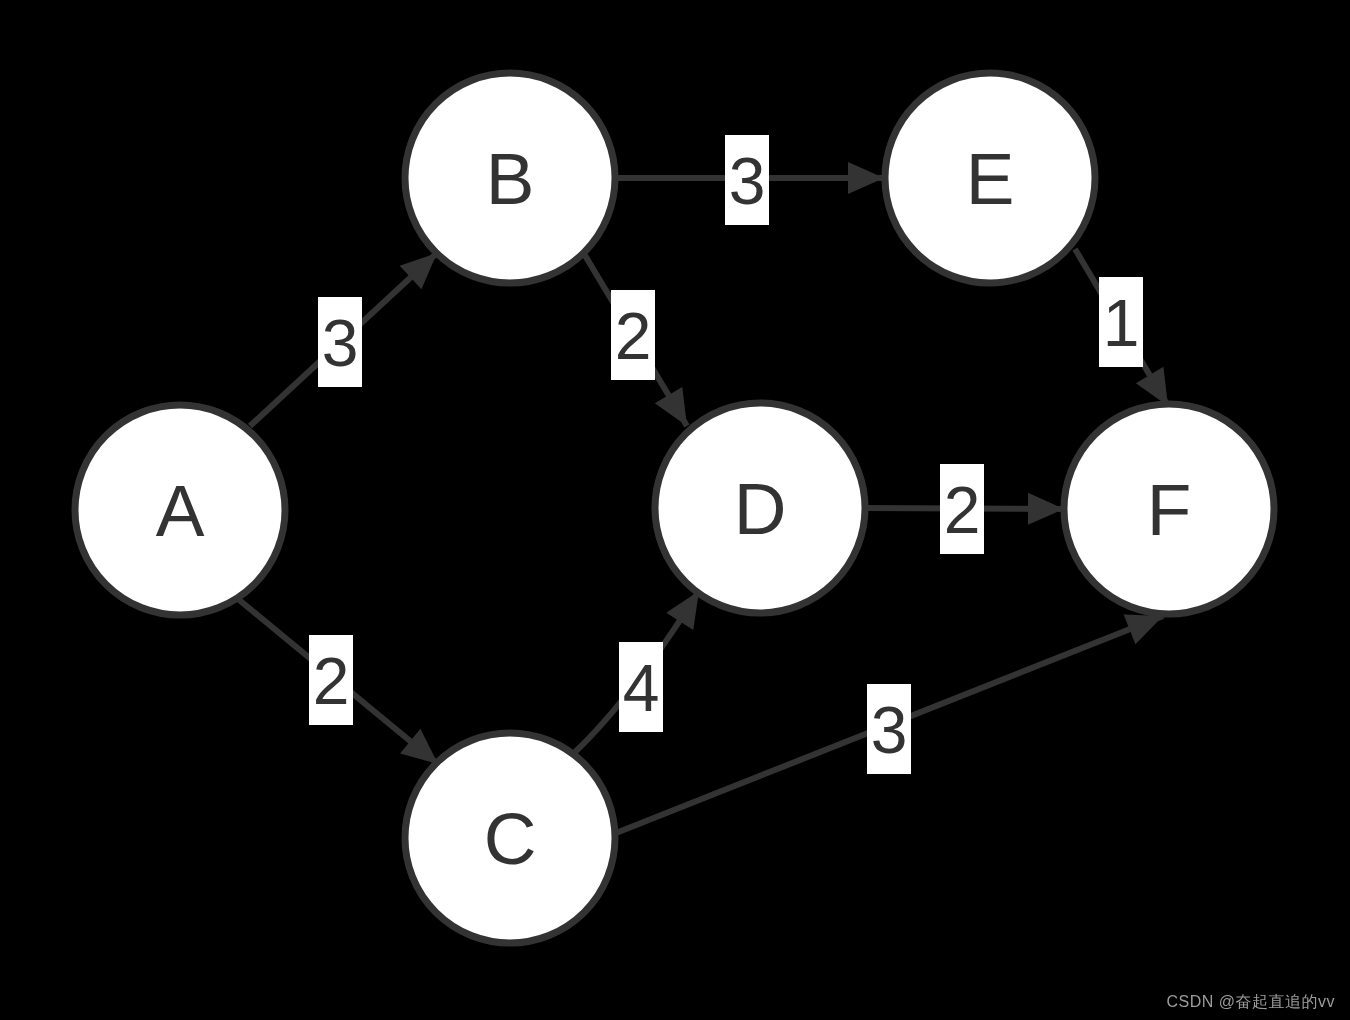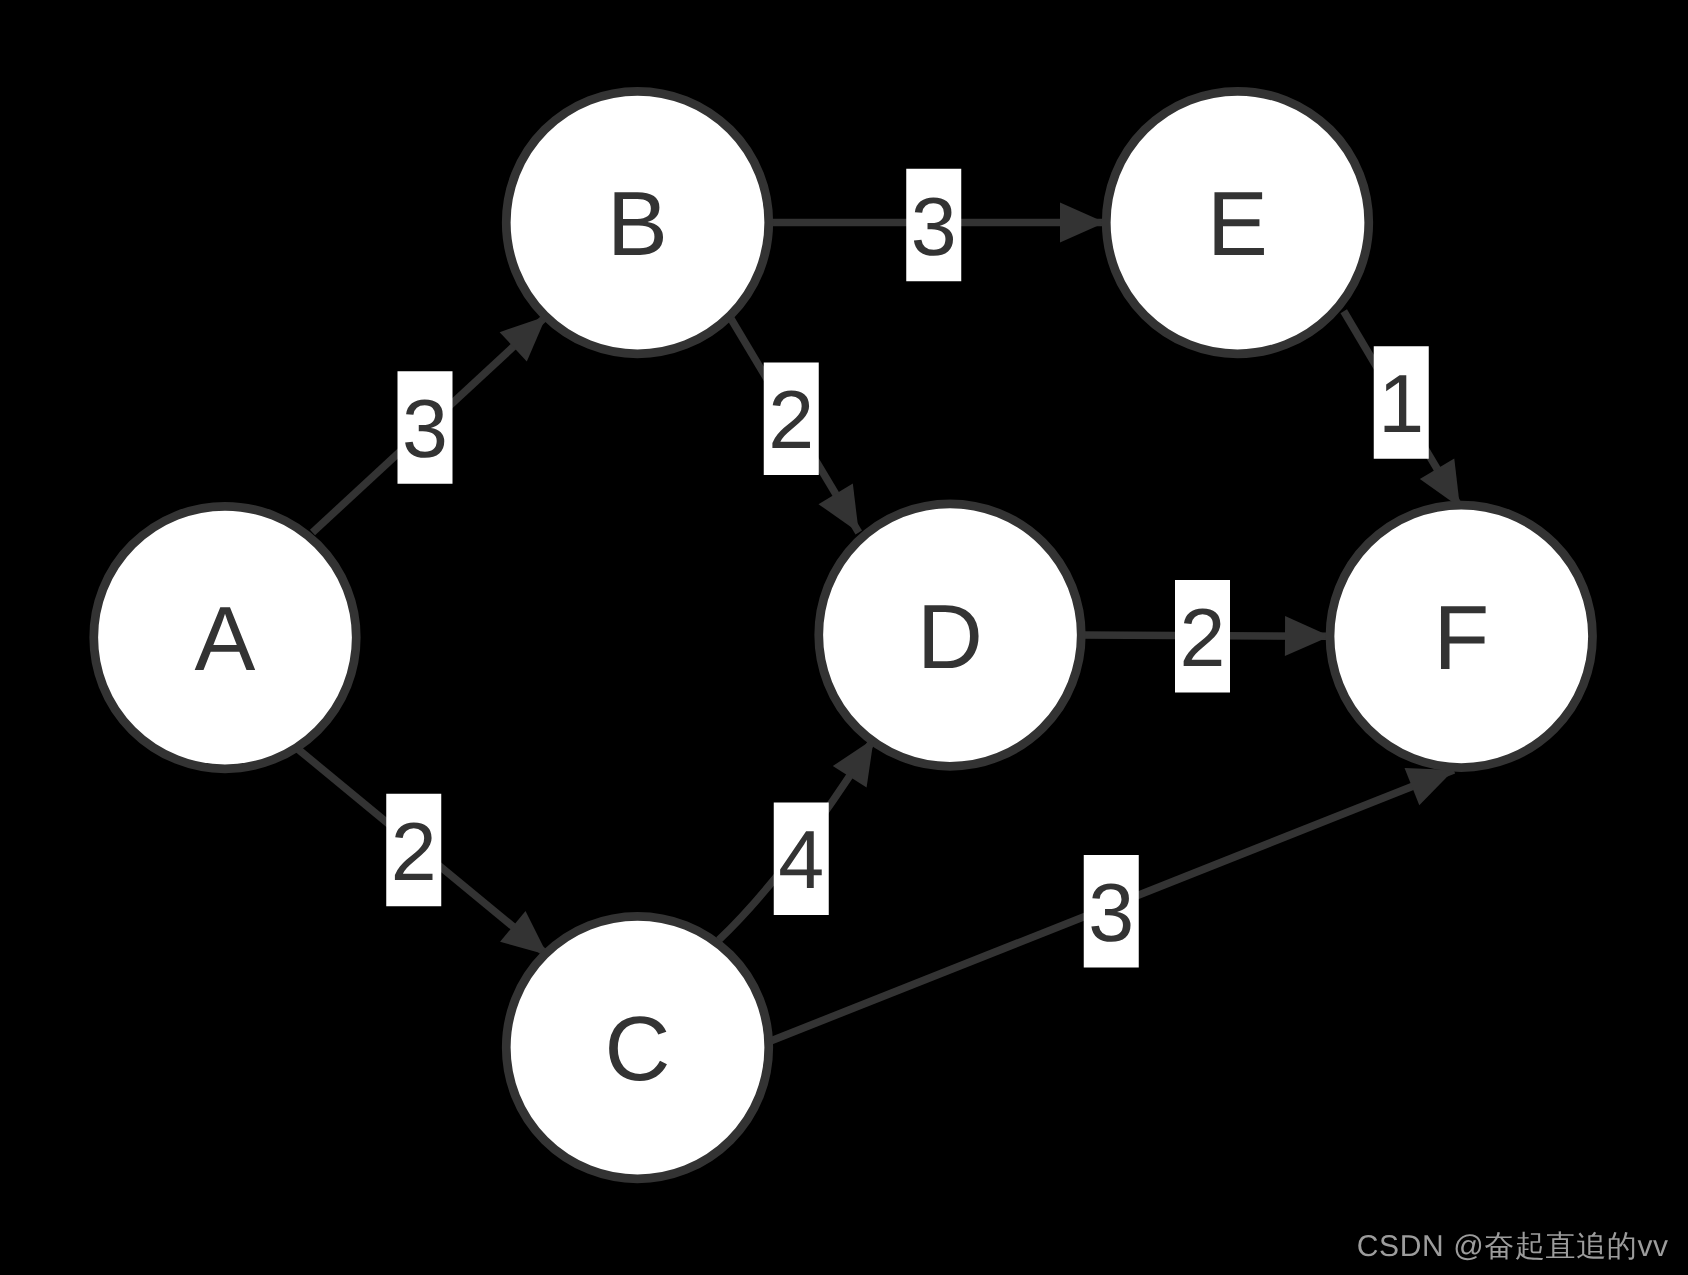--- a/index.html
+++ b/index.html
@@ -15,21 +15,21 @@
     overflow: hidden;
     font-family: "Liberation Sans", "DejaVu Sans", sans-serif;
   }
   svg {
     display: block;
   }
   .watermark {
     position: absolute;
     right: 15px;
     bottom: 7px;
-    font-size: 24px;
+    font-size: 16px;
     color: #9c9c9c;
     letter-spacing: 0.5px;
     font-family: "Liberation Sans", "DejaVu Sans", sans-serif;
   }
 </style>
 </head>
 <body>
 
 <div class="stage">
   <svg id="graph-svg" width="1350" height="1020" viewBox="0 0 1350 1020" xmlns="http://www.w3.org/2000/svg">

